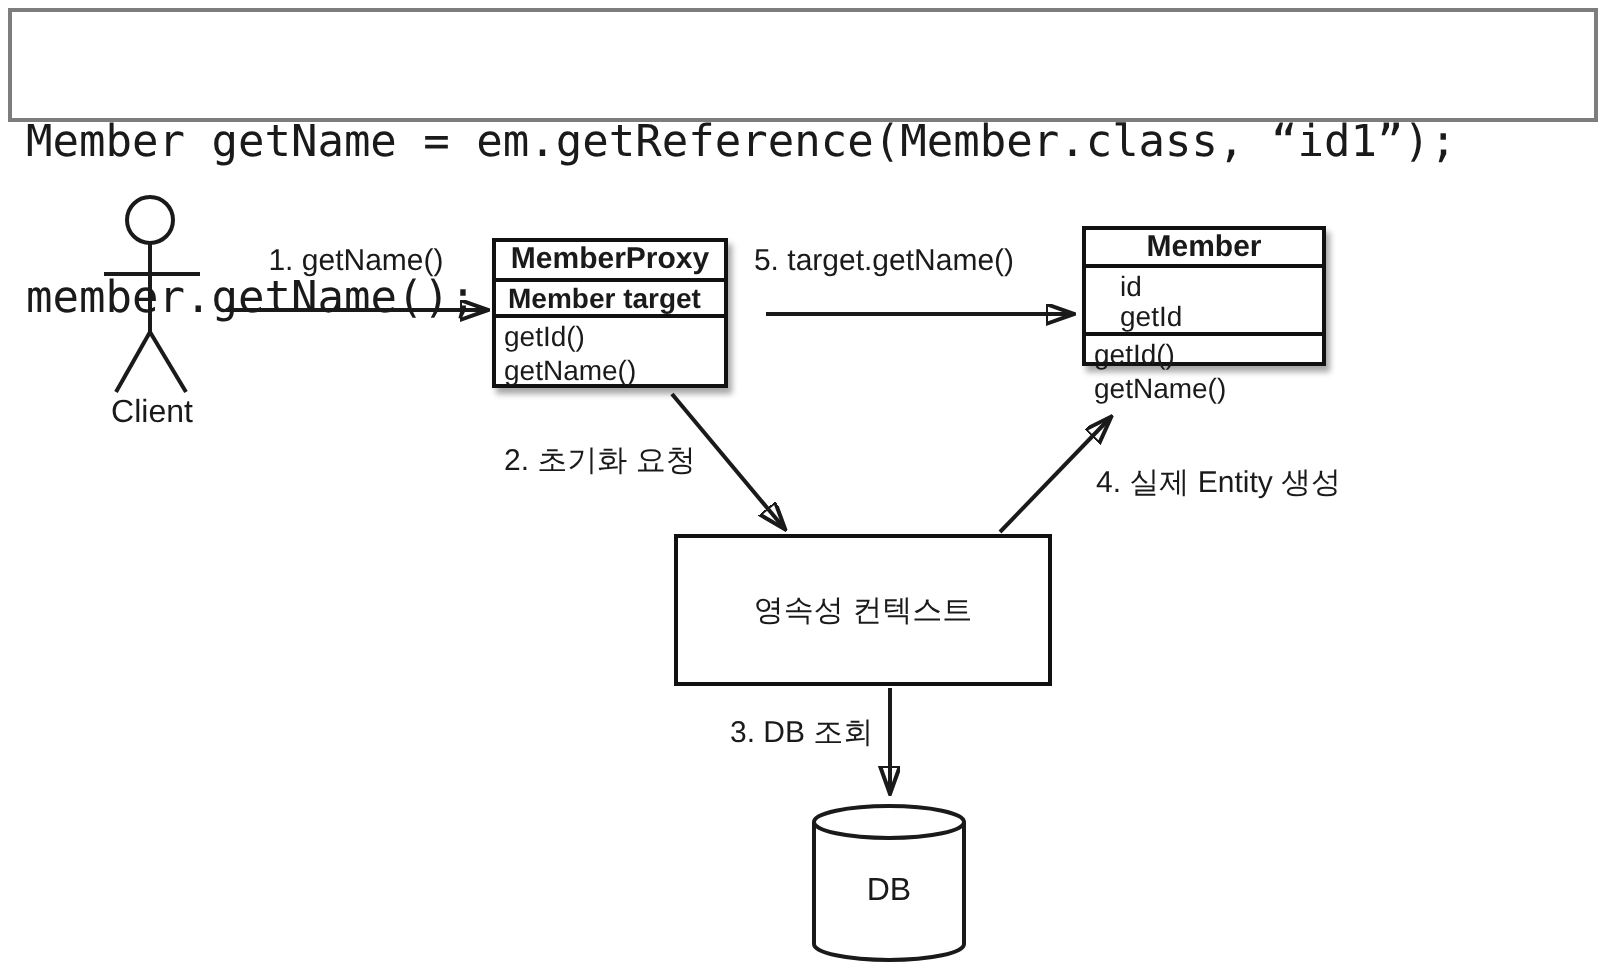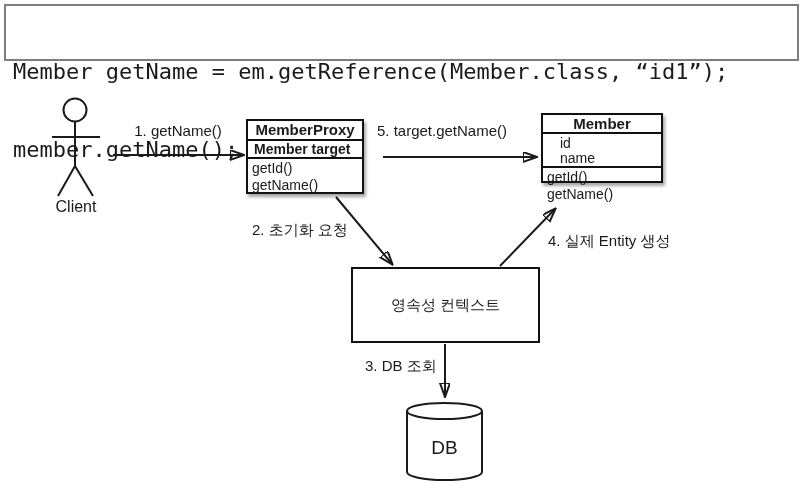--- a/index.html
+++ b/index.html
@@ -71,21 +71,21 @@
   }
   .uml-methods {
     font-size: 14px;
     padding-left: 4px;
     line-height: 17px;
     padding-top: 1px;
   }
   
   .context-box {
     position: absolute;
-    left: 351px; top: 267px;
+    left: 337px; top: 267px;
     width: 189px; height: 76px;
     border: 2px solid #111111;
     background: #ffffff;
     display: flex;
     align-items: center;
     justify-content: center;
     font-size: 15px;
   }
   
   .lbl {
@@ -142,21 +142,21 @@
     <div class="uml-methods">
       <div>getId()</div>
       <div>getName()</div>
     </div>
   </div>
 
   <div class="uml-box" style="left:541px; top:113px; width:122px; height:70px;">
     <div class="uml-title" style="height:19px; line-height:17px;">Member</div>
     <div class="uml-attrs">
       <div>id</div>
-      <div>name</div>
+      <div>getId</div>
     </div>
     <div class="uml-methods">
       <div>getId()</div>
       <div>getName()</div>
     </div>
   </div>
 
   <div class="context-box">
     <span>영속성 컨텍스트</span>
   </div>
@@ -166,15 +166,15 @@
   <div class="lbl center" style="left:113px; top:122px; width:130px;">1. getName()</div>
 
   <div class="lbl center" style="left:366px; top:122px; width:152px;">5. target.getName()</div>
 
   <div class="lbl" style="left:252px; top:221px;">2. 초기화 요청</div>
 
   <div class="lbl" style="left:548px; top:232px;">4. 실제 Entity 생성</div>
 
   <div class="lbl" style="left:365px; top:357px;">3. DB 조회</div>
 
-  <div class="lbl center" style="left:407px; top:437px; width:75px; font-size:19px;">DB</div>
+  <div class="lbl center" style="left:407px; top:437px; width:75px; font-size:16px;">DB</div>
 
 </div>
 
 </body></html>

